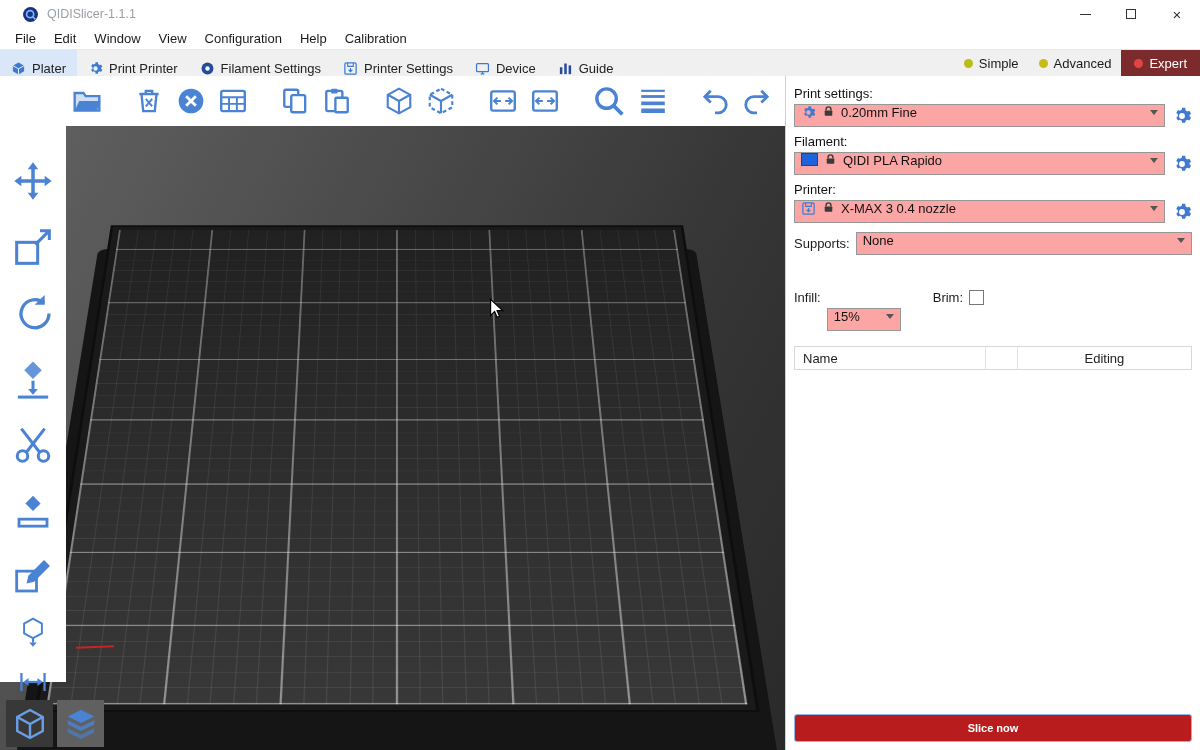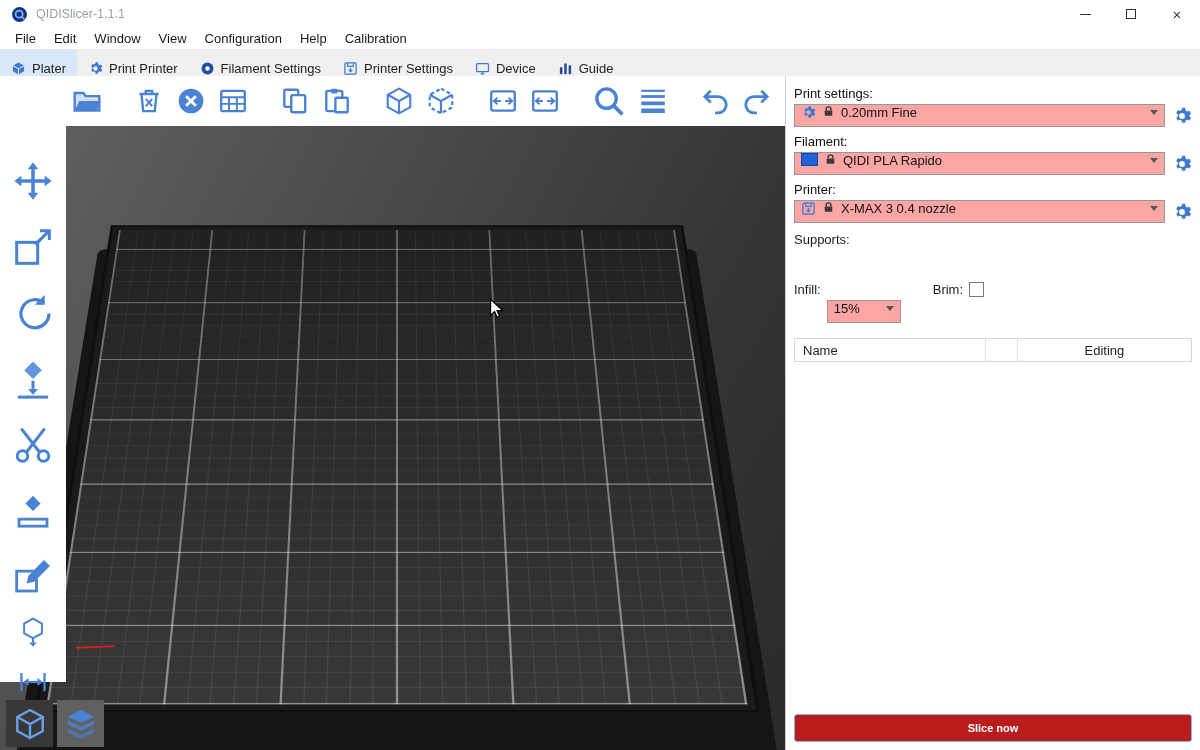--- a/index.html
+++ b/index.html
@@ -5,21 +5,21 @@
   * { margin:0; padding:0; box-sizing:border-box; }
   html,body { background:#888; }
   .window {
     position:relative; width:1200px; height:750px; background:#fff;
     font-family:"Liberation Sans", sans-serif; overflow:hidden; margin:0 auto;
     color:#1a1a1a;
   }
   .ic { width:100%; height:100%; display:block; }
 
   
-  .titlebar { height:28px; display:flex; align-items:center; padding-left:11px; background:#fff; }
+  .titlebar { height:28px; display:flex; align-items:center; padding-left:22px; background:#fff; }
   .logo { width:17px; height:17px; }
   .title-text { margin-left:8px; font-size:12.5px; color:#9aa0a6; }
   .win-controls { position:absolute; right:0; top:0; display:flex; height:28px; }
   .win-btn { width:46px; height:28px; display:flex; align-items:center; justify-content:center; color:#333; }
   .win-min i { width:11px; height:1px; background:#333; display:block; }
   .win-max i { width:10px; height:10px; border:1px solid #333; display:block; }
   .win-close { font-size:15px; line-height:1; }
 
   
   .menubar { height:21px; display:flex; align-items:center; padding-left:6px; background:#fff; }
@@ -316,20 +316,34 @@
           <use href="#i-device"></use>
         </svg>
       <span>Device</span>
     </div>
     <div class="tab">
       <svg class="tab-ic navy">
           <use href="#i-guide"></use>
         </svg>
       <span>Guide</span>
     </div>
+    <div class="modes">
+      <div class="mode">
+        <span class="mode-dot dot-simple"></span>
+        <span>Simple</span>
+      </div>
+      <div class="mode">
+        <span class="mode-dot dot-advanced"></span>
+        <span>Advanced</span>
+      </div>
+      <div class="mode expert">
+        <span class="mode-dot dot-expert"></span>
+        <span>Expert</span>
+      </div>
+    </div>
   </div>
 
   <div class="main">
 
     <div class="viewport">
       <div class="vp-top"></div>
       <div class="vp-left"></div>
 
       <div class="bed-stage">
         <div class="bed-base"></div>
@@ -541,20 +555,24 @@
         </div>
         <span class="gear-btn">
             <svg class="ic">
               <use href="#i-gear"></use>
             </svg>
           </span>
       </div>
 
       <div class="inline-row">
         <span>Supports:</span>
+        <div class="combo">
+          <span>None</span>
+          <span class="chev"></span>
+        </div>
       </div>
 
       <div class="inline-row">
         <span>Infill:</span>
         <div class="combo small">
           <span>15%</span>
           <span class="chev"></span>
         </div>
         <span class="brim-label">Brim:</span>
         <span class="checkbox"></span>

